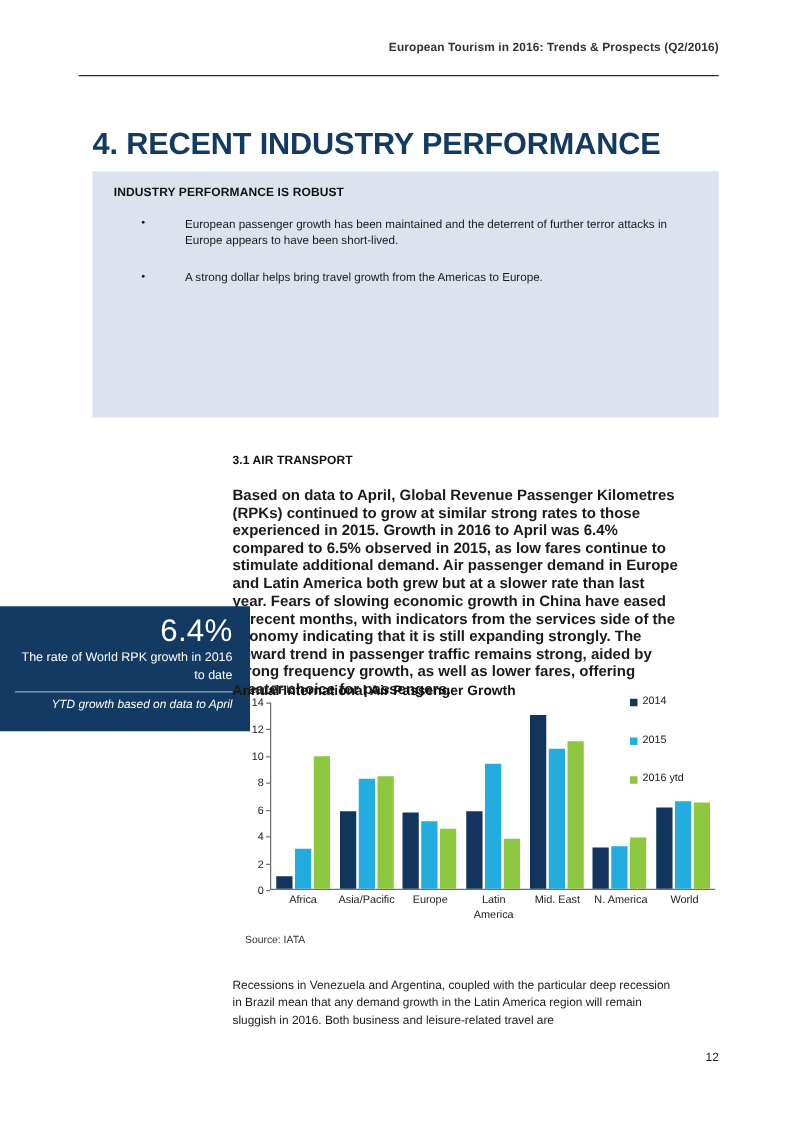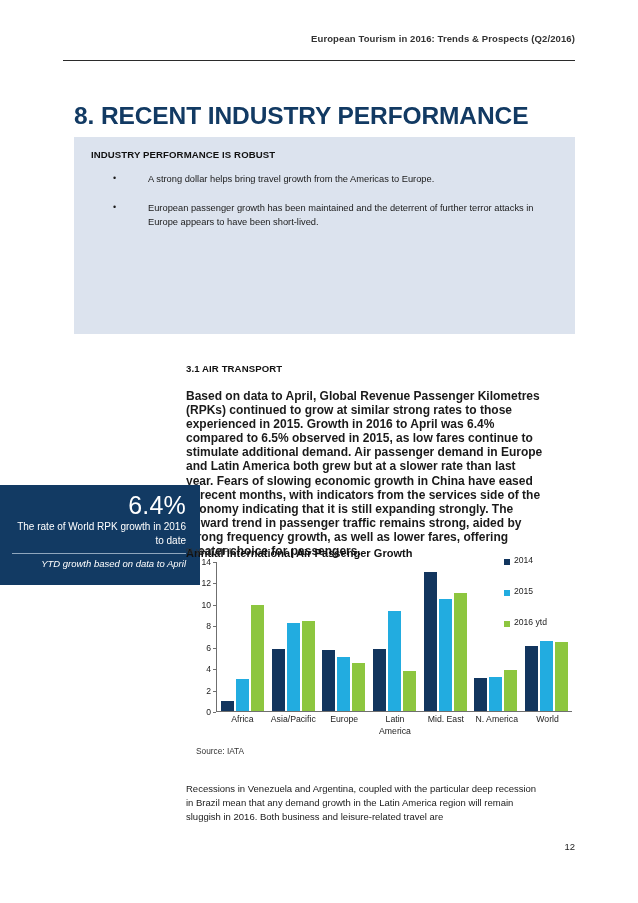--- a/index.html
+++ b/index.html
@@ -297,27 +297,27 @@
     font-size: 9.5px;
     color: #222;
   }
 </style>
 </head>
 <body>
 
 <div class="doc-header">European Tourism in 2016: Trends &amp; Prospects (Q2/2016)</div>
 <div class="header-rule"></div>
 
-<h1 class="section-heading">8. RECENT INDUSTRY PERFORMANCE</h1>
+<h1 class="section-heading">4. RECENT INDUSTRY PERFORMANCE</h1>
 
 <div class="highlight-box">
   <div class="highlight-title">INDUSTRY PERFORMANCE IS ROBUST</div>
   <ul class="bullet-list">
+    <li class="bullet-item">European passenger growth has been maintained and the deterrent of further terror attacks in Europe appears to have been short-lived.</li>
     <li class="bullet-item">A strong dollar helps bring travel growth from the Americas to Europe.</li>
-    <li class="bullet-item">European passenger growth has been maintained and the deterrent of further terror attacks in Europe appears to have been short-lived.</li>
   </ul>
 </div>
 
 <h2 class="sub-heading">3.1 AIR TRANSPORT</h2>
 <p class="body-para">Based on data to April, Global Revenue Passenger Kilometres (RPKs) continued to grow at similar strong rates to those experienced in 2015. Growth in 2016 to April was 6.4% compared to 6.5% observed in 2015, as low fares continue to stimulate additional demand. Air passenger demand in Europe and Latin America both grew but at a slower rate than last year. Fears of slowing economic growth in China have eased in recent months, with indicators from the services side of the economy indicating that it is still expanding strongly. The upward trend in passenger traffic remains strong, aided by strong frequency growth, as well as lower fares, offering greater choice for passengers.</p>
 
 <div class="stat-box">
   <div class="stat-value">6.4%</div>
   <div class="stat-desc">The rate of World RPK growth in 2016 to date</div>
   <div class="stat-rule"></div>

